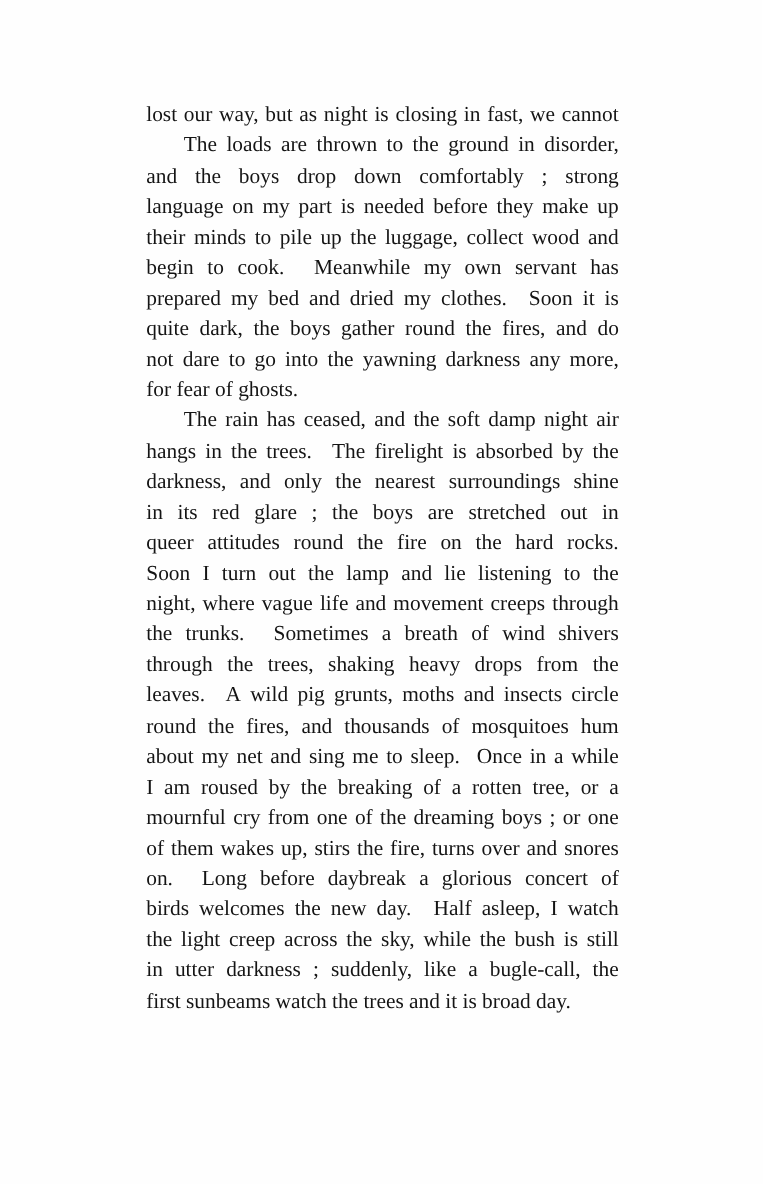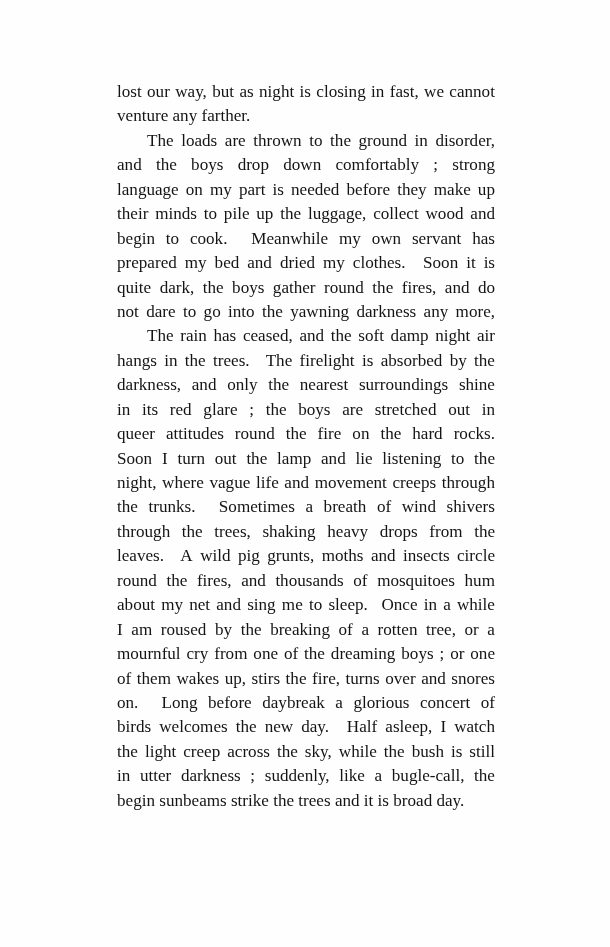--- a/index.html
+++ b/index.html
@@ -68,44 +68,44 @@
   .indent { display: inline-block; width: 30px; }
 </style>
 </head>
 <body>
 
 <div class="page">
 
 
   <div class="textblock">
       <div class="line j"><span class="w">lost</span><span class="sp" style="flex-grow: 1;"></span><span class="w">our</span><span class="sp" style="flex-grow: 1;"></span><span class="w">way,</span><span class="sp" style="flex-grow: 1;"></span><span class="w">but</span><span class="sp" style="flex-grow: 1;"></span><span class="w">as</span><span class="sp" style="flex-grow: 1;"></span><span class="w">night</span><span class="sp" style="flex-grow: 1;"></span><span class="w">is</span><span class="sp" style="flex-grow: 1;"></span><span class="w">closing</span><span class="sp" style="flex-grow: 1;"></span><span class="w">in</span><span class="sp" style="flex-grow: 1;"></span><span class="w">fast,</span><span class="sp" style="flex-grow: 1;"></span><span class="w">we</span><span class="sp" style="flex-grow: 1;"></span><span class="w">cannot</span></div>
-      <div class="line"><span>venture any farther.</span></div>
       <div class="line j"><span class="indent"></span><span class="w">The</span><span class="sp" style="flex-grow: 1;"></span><span class="w">loads</span><span class="sp" style="flex-grow: 1;"></span><span class="w">are</span><span class="sp" style="flex-grow: 1;"></span><span class="w">thrown</span><span class="sp" style="flex-grow: 1;"></span><span class="w">to</span><span class="sp" style="flex-grow: 1;"></span><span class="w">the</span><span class="sp" style="flex-grow: 1;"></span><span class="w">ground</span><span class="sp" style="flex-grow: 1;"></span><span class="w">in</span><span class="sp" style="flex-grow: 1;"></span><span class="w">disorder,</span></div>
       <div class="line j"><span class="w">and</span><span class="sp" style="flex-grow: 1;"></span><span class="w">the</span><span class="sp" style="flex-grow: 1;"></span><span class="w">boys</span><span class="sp" style="flex-grow: 1;"></span><span class="w">drop</span><span class="sp" style="flex-grow: 1;"></span><span class="w">down</span><span class="sp" style="flex-grow: 1;"></span><span class="w">comfortably</span><span class="sp" style="flex-grow: 1;"></span><span class="w">;</span><span class="sp" style="flex-grow: 1;"></span><span class="w">strong</span></div>
       <div class="line j"><span class="w">language</span><span class="sp" style="flex-grow: 1;"></span><span class="w">on</span><span class="sp" style="flex-grow: 1;"></span><span class="w">my</span><span class="sp" style="flex-grow: 1;"></span><span class="w">part</span><span class="sp" style="flex-grow: 1;"></span><span class="w">is</span><span class="sp" style="flex-grow: 1;"></span><span class="w">needed</span><span class="sp" style="flex-grow: 1;"></span><span class="w">before</span><span class="sp" style="flex-grow: 1;"></span><span class="w">they</span><span class="sp" style="flex-grow: 1;"></span><span class="w">make</span><span class="sp" style="flex-grow: 1;"></span><span class="w">up</span></div>
       <div class="line j"><span class="w">their</span><span class="sp" style="flex-grow: 1;"></span><span class="w">minds</span><span class="sp" style="flex-grow: 1;"></span><span class="w">to</span><span class="sp" style="flex-grow: 1;"></span><span class="w">pile</span><span class="sp" style="flex-grow: 1;"></span><span class="w">up</span><span class="sp" style="flex-grow: 1;"></span><span class="w">the</span><span class="sp" style="flex-grow: 1;"></span><span class="w">luggage,</span><span class="sp" style="flex-grow: 1;"></span><span class="w">collect</span><span class="sp" style="flex-grow: 1;"></span><span class="w">wood</span><span class="sp" style="flex-grow: 1;"></span><span class="w">and</span></div>
       <div class="line j"><span class="w">begin</span><span class="sp" style="flex-grow: 1;"></span><span class="w">to</span><span class="sp" style="flex-grow: 1;"></span><span class="w">cook.</span><span class="sp" style="flex-grow: 2.2;"></span><span class="w">Meanwhile</span><span class="sp" style="flex-grow: 1;"></span><span class="w">my</span><span class="sp" style="flex-grow: 1;"></span><span class="w">own</span><span class="sp" style="flex-grow: 1;"></span><span class="w">servant</span><span class="sp" style="flex-grow: 1;"></span><span class="w">has</span></div>
       <div class="line j"><span class="w">prepared</span><span class="sp" style="flex-grow: 1;"></span><span class="w">my</span><span class="sp" style="flex-grow: 1;"></span><span class="w">bed</span><span class="sp" style="flex-grow: 1;"></span><span class="w">and</span><span class="sp" style="flex-grow: 1;"></span><span class="w">dried</span><span class="sp" style="flex-grow: 1;"></span><span class="w">my</span><span class="sp" style="flex-grow: 1;"></span><span class="w">clothes.</span><span class="sp" style="flex-grow: 2.2;"></span><span class="w">Soon</span><span class="sp" style="flex-grow: 1;"></span><span class="w">it</span><span class="sp" style="flex-grow: 1;"></span><span class="w">is</span></div>
       <div class="line j"><span class="w">quite</span><span class="sp" style="flex-grow: 1;"></span><span class="w">dark,</span><span class="sp" style="flex-grow: 1;"></span><span class="w">the</span><span class="sp" style="flex-grow: 1;"></span><span class="w">boys</span><span class="sp" style="flex-grow: 1;"></span><span class="w">gather</span><span class="sp" style="flex-grow: 1;"></span><span class="w">round</span><span class="sp" style="flex-grow: 1;"></span><span class="w">the</span><span class="sp" style="flex-grow: 1;"></span><span class="w">fires,</span><span class="sp" style="flex-grow: 1;"></span><span class="w">and</span><span class="sp" style="flex-grow: 1;"></span><span class="w">do</span></div>
       <div class="line j"><span class="w">not</span><span class="sp" style="flex-grow: 1;"></span><span class="w">dare</span><span class="sp" style="flex-grow: 1;"></span><span class="w">to</span><span class="sp" style="flex-grow: 1;"></span><span class="w">go</span><span class="sp" style="flex-grow: 1;"></span><span class="w">into</span><span class="sp" style="flex-grow: 1;"></span><span class="w">the</span><span class="sp" style="flex-grow: 1;"></span><span class="w">yawning</span><span class="sp" style="flex-grow: 1;"></span><span class="w">darkness</span><span class="sp" style="flex-grow: 1;"></span><span class="w">any</span><span class="sp" style="flex-grow: 1;"></span><span class="w">more,</span></div>
+      <div class="line"><span>for fear of ghosts.</span></div>
       <div class="line j"><span class="indent"></span><span class="w">The</span><span class="sp" style="flex-grow: 1;"></span><span class="w">rain</span><span class="sp" style="flex-grow: 1;"></span><span class="w">has</span><span class="sp" style="flex-grow: 1;"></span><span class="w">ceased,</span><span class="sp" style="flex-grow: 1;"></span><span class="w">and</span><span class="sp" style="flex-grow: 1;"></span><span class="w">the</span><span class="sp" style="flex-grow: 1;"></span><span class="w">soft</span><span class="sp" style="flex-grow: 1;"></span><span class="w">damp</span><span class="sp" style="flex-grow: 1;"></span><span class="w">night</span><span class="sp" style="flex-grow: 1;"></span><span class="w">air</span></div>
       <div class="line j"><span class="w">hangs</span><span class="sp" style="flex-grow: 1;"></span><span class="w">in</span><span class="sp" style="flex-grow: 1;"></span><span class="w">the</span><span class="sp" style="flex-grow: 1;"></span><span class="w">trees.</span><span class="sp" style="flex-grow: 2.2;"></span><span class="w">The</span><span class="sp" style="flex-grow: 1;"></span><span class="w">firelight</span><span class="sp" style="flex-grow: 1;"></span><span class="w">is</span><span class="sp" style="flex-grow: 1;"></span><span class="w">absorbed</span><span class="sp" style="flex-grow: 1;"></span><span class="w">by</span><span class="sp" style="flex-grow: 1;"></span><span class="w">the</span></div>
       <div class="line j"><span class="w">darkness,</span><span class="sp" style="flex-grow: 1;"></span><span class="w">and</span><span class="sp" style="flex-grow: 1;"></span><span class="w">only</span><span class="sp" style="flex-grow: 1;"></span><span class="w">the</span><span class="sp" style="flex-grow: 1;"></span><span class="w">nearest</span><span class="sp" style="flex-grow: 1;"></span><span class="w">surroundings</span><span class="sp" style="flex-grow: 1;"></span><span class="w">shine</span></div>
       <div class="line j"><span class="w">in</span><span class="sp" style="flex-grow: 1;"></span><span class="w">its</span><span class="sp" style="flex-grow: 1;"></span><span class="w">red</span><span class="sp" style="flex-grow: 1;"></span><span class="w">glare</span><span class="sp" style="flex-grow: 1;"></span><span class="w">;</span><span class="sp" style="flex-grow: 1;"></span><span class="w">the</span><span class="sp" style="flex-grow: 1;"></span><span class="w">boys</span><span class="sp" style="flex-grow: 1;"></span><span class="w">are</span><span class="sp" style="flex-grow: 1;"></span><span class="w">stretched</span><span class="sp" style="flex-grow: 1;"></span><span class="w">out</span><span class="sp" style="flex-grow: 1;"></span><span class="w">in</span></div>
       <div class="line j"><span class="w">queer</span><span class="sp" style="flex-grow: 1;"></span><span class="w">attitudes</span><span class="sp" style="flex-grow: 1;"></span><span class="w">round</span><span class="sp" style="flex-grow: 1;"></span><span class="w">the</span><span class="sp" style="flex-grow: 1;"></span><span class="w">fire</span><span class="sp" style="flex-grow: 1;"></span><span class="w">on</span><span class="sp" style="flex-grow: 1;"></span><span class="w">the</span><span class="sp" style="flex-grow: 1;"></span><span class="w">hard</span><span class="sp" style="flex-grow: 1;"></span><span class="w">rocks.</span></div>
       <div class="line j"><span class="w">Soon</span><span class="sp" style="flex-grow: 1;"></span><span class="w">I</span><span class="sp" style="flex-grow: 1;"></span><span class="w">turn</span><span class="sp" style="flex-grow: 1;"></span><span class="w">out</span><span class="sp" style="flex-grow: 1;"></span><span class="w">the</span><span class="sp" style="flex-grow: 1;"></span><span class="w">lamp</span><span class="sp" style="flex-grow: 1;"></span><span class="w">and</span><span class="sp" style="flex-grow: 1;"></span><span class="w">lie</span><span class="sp" style="flex-grow: 1;"></span><span class="w">listening</span><span class="sp" style="flex-grow: 1;"></span><span class="w">to</span><span class="sp" style="flex-grow: 1;"></span><span class="w">the</span></div>
       <div class="line j"><span class="w">night,</span><span class="sp" style="flex-grow: 1;"></span><span class="w">where</span><span class="sp" style="flex-grow: 1;"></span><span class="w">vague</span><span class="sp" style="flex-grow: 1;"></span><span class="w">life</span><span class="sp" style="flex-grow: 1;"></span><span class="w">and</span><span class="sp" style="flex-grow: 1;"></span><span class="w">movement</span><span class="sp" style="flex-grow: 1;"></span><span class="w">creeps</span><span class="sp" style="flex-grow: 1;"></span><span class="w">through</span></div>
       <div class="line j"><span class="w">the</span><span class="sp" style="flex-grow: 1;"></span><span class="w">trunks.</span><span class="sp" style="flex-grow: 2.2;"></span><span class="w">Sometimes</span><span class="sp" style="flex-grow: 1;"></span><span class="w">a</span><span class="sp" style="flex-grow: 1;"></span><span class="w">breath</span><span class="sp" style="flex-grow: 1;"></span><span class="w">of</span><span class="sp" style="flex-grow: 1;"></span><span class="w">wind</span><span class="sp" style="flex-grow: 1;"></span><span class="w">shivers</span></div>
       <div class="line j"><span class="w">through</span><span class="sp" style="flex-grow: 1;"></span><span class="w">the</span><span class="sp" style="flex-grow: 1;"></span><span class="w">trees,</span><span class="sp" style="flex-grow: 1;"></span><span class="w">shaking</span><span class="sp" style="flex-grow: 1;"></span><span class="w">heavy</span><span class="sp" style="flex-grow: 1;"></span><span class="w">drops</span><span class="sp" style="flex-grow: 1;"></span><span class="w">from</span><span class="sp" style="flex-grow: 1;"></span><span class="w">the</span></div>
       <div class="line j"><span class="w">leaves.</span><span class="sp" style="flex-grow: 2.2;"></span><span class="w">A</span><span class="sp" style="flex-grow: 1;"></span><span class="w">wild</span><span class="sp" style="flex-grow: 1;"></span><span class="w">pig</span><span class="sp" style="flex-grow: 1;"></span><span class="w">grunts,</span><span class="sp" style="flex-grow: 1;"></span><span class="w">moths</span><span class="sp" style="flex-grow: 1;"></span><span class="w">and</span><span class="sp" style="flex-grow: 1;"></span><span class="w">insects</span><span class="sp" style="flex-grow: 1;"></span><span class="w">circle</span></div>
       <div class="line j"><span class="w">round</span><span class="sp" style="flex-grow: 1;"></span><span class="w">the</span><span class="sp" style="flex-grow: 1;"></span><span class="w">fires,</span><span class="sp" style="flex-grow: 1;"></span><span class="w">and</span><span class="sp" style="flex-grow: 1;"></span><span class="w">thousands</span><span class="sp" style="flex-grow: 1;"></span><span class="w">of</span><span class="sp" style="flex-grow: 1;"></span><span class="w">mosquitoes</span><span class="sp" style="flex-grow: 1;"></span><span class="w">hum</span></div>
       <div class="line j"><span class="w">about</span><span class="sp" style="flex-grow: 1;"></span><span class="w">my</span><span class="sp" style="flex-grow: 1;"></span><span class="w">net</span><span class="sp" style="flex-grow: 1;"></span><span class="w">and</span><span class="sp" style="flex-grow: 1;"></span><span class="w">sing</span><span class="sp" style="flex-grow: 1;"></span><span class="w">me</span><span class="sp" style="flex-grow: 1;"></span><span class="w">to</span><span class="sp" style="flex-grow: 1;"></span><span class="w">sleep.</span><span class="sp" style="flex-grow: 2.2;"></span><span class="w">Once</span><span class="sp" style="flex-grow: 1;"></span><span class="w">in</span><span class="sp" style="flex-grow: 1;"></span><span class="w">a</span><span class="sp" style="flex-grow: 1;"></span><span class="w">while</span></div>
       <div class="line j"><span class="w">I</span><span class="sp" style="flex-grow: 1;"></span><span class="w">am</span><span class="sp" style="flex-grow: 1;"></span><span class="w">roused</span><span class="sp" style="flex-grow: 1;"></span><span class="w">by</span><span class="sp" style="flex-grow: 1;"></span><span class="w">the</span><span class="sp" style="flex-grow: 1;"></span><span class="w">breaking</span><span class="sp" style="flex-grow: 1;"></span><span class="w">of</span><span class="sp" style="flex-grow: 1;"></span><span class="w">a</span><span class="sp" style="flex-grow: 1;"></span><span class="w">rotten</span><span class="sp" style="flex-grow: 1;"></span><span class="w">tree,</span><span class="sp" style="flex-grow: 1;"></span><span class="w">or</span><span class="sp" style="flex-grow: 1;"></span><span class="w">a</span></div>
       <div class="line j"><span class="w">mournful</span><span class="sp" style="flex-grow: 1;"></span><span class="w">cry</span><span class="sp" style="flex-grow: 1;"></span><span class="w">from</span><span class="sp" style="flex-grow: 1;"></span><span class="w">one</span><span class="sp" style="flex-grow: 1;"></span><span class="w">of</span><span class="sp" style="flex-grow: 1;"></span><span class="w">the</span><span class="sp" style="flex-grow: 1;"></span><span class="w">dreaming</span><span class="sp" style="flex-grow: 1;"></span><span class="w">boys</span><span class="sp" style="flex-grow: 1;"></span><span class="w">;</span><span class="sp" style="flex-grow: 1;"></span><span class="w">or</span><span class="sp" style="flex-grow: 1;"></span><span class="w">one</span></div>
       <div class="line j"><span class="w">of</span><span class="sp" style="flex-grow: 1;"></span><span class="w">them</span><span class="sp" style="flex-grow: 1;"></span><span class="w">wakes</span><span class="sp" style="flex-grow: 1;"></span><span class="w">up,</span><span class="sp" style="flex-grow: 1;"></span><span class="w">stirs</span><span class="sp" style="flex-grow: 1;"></span><span class="w">the</span><span class="sp" style="flex-grow: 1;"></span><span class="w">fire,</span><span class="sp" style="flex-grow: 1;"></span><span class="w">turns</span><span class="sp" style="flex-grow: 1;"></span><span class="w">over</span><span class="sp" style="flex-grow: 1;"></span><span class="w">and</span><span class="sp" style="flex-grow: 1;"></span><span class="w">snores</span></div>
       <div class="line j"><span class="w">on.</span><span class="sp" style="flex-grow: 2.2;"></span><span class="w">Long</span><span class="sp" style="flex-grow: 1;"></span><span class="w">before</span><span class="sp" style="flex-grow: 1;"></span><span class="w">daybreak</span><span class="sp" style="flex-grow: 1;"></span><span class="w">a</span><span class="sp" style="flex-grow: 1;"></span><span class="w">glorious</span><span class="sp" style="flex-grow: 1;"></span><span class="w">concert</span><span class="sp" style="flex-grow: 1;"></span><span class="w">of</span></div>
       <div class="line j"><span class="w">birds</span><span class="sp" style="flex-grow: 1;"></span><span class="w">welcomes</span><span class="sp" style="flex-grow: 1;"></span><span class="w">the</span><span class="sp" style="flex-grow: 1;"></span><span class="w">new</span><span class="sp" style="flex-grow: 1;"></span><span class="w">day.</span><span class="sp" style="flex-grow: 2.2;"></span><span class="w">Half</span><span class="sp" style="flex-grow: 1;"></span><span class="w">asleep,</span><span class="sp" style="flex-grow: 1;"></span><span class="w">I</span><span class="sp" style="flex-grow: 1;"></span><span class="w">watch</span></div>
       <div class="line j"><span class="w">the</span><span class="sp" style="flex-grow: 1;"></span><span class="w">light</span><span class="sp" style="flex-grow: 1;"></span><span class="w">creep</span><span class="sp" style="flex-grow: 1;"></span><span class="w">across</span><span class="sp" style="flex-grow: 1;"></span><span class="w">the</span><span class="sp" style="flex-grow: 1;"></span><span class="w">sky,</span><span class="sp" style="flex-grow: 1;"></span><span class="w">while</span><span class="sp" style="flex-grow: 1;"></span><span class="w">the</span><span class="sp" style="flex-grow: 1;"></span><span class="w">bush</span><span class="sp" style="flex-grow: 1;"></span><span class="w">is</span><span class="sp" style="flex-grow: 1;"></span><span class="w">still</span></div>
       <div class="line j"><span class="w">in</span><span class="sp" style="flex-grow: 1;"></span><span class="w">utter</span><span class="sp" style="flex-grow: 1;"></span><span class="w">darkness</span><span class="sp" style="flex-grow: 1;"></span><span class="w">;</span><span class="sp" style="flex-grow: 1;"></span><span class="w">suddenly,</span><span class="sp" style="flex-grow: 1;"></span><span class="w">like</span><span class="sp" style="flex-grow: 1;"></span><span class="w">a</span><span class="sp" style="flex-grow: 1;"></span><span class="w">bugle-call,</span><span class="sp" style="flex-grow: 1;"></span><span class="w">the</span></div>
-      <div class="line"><span>begin sunbeams strike the trees and it is broad day.</span></div>
+      <div class="line"><span>first sunbeams watch the trees and it is broad day.</span></div>
     </div>
 
 </div>
 
 </body></html>

